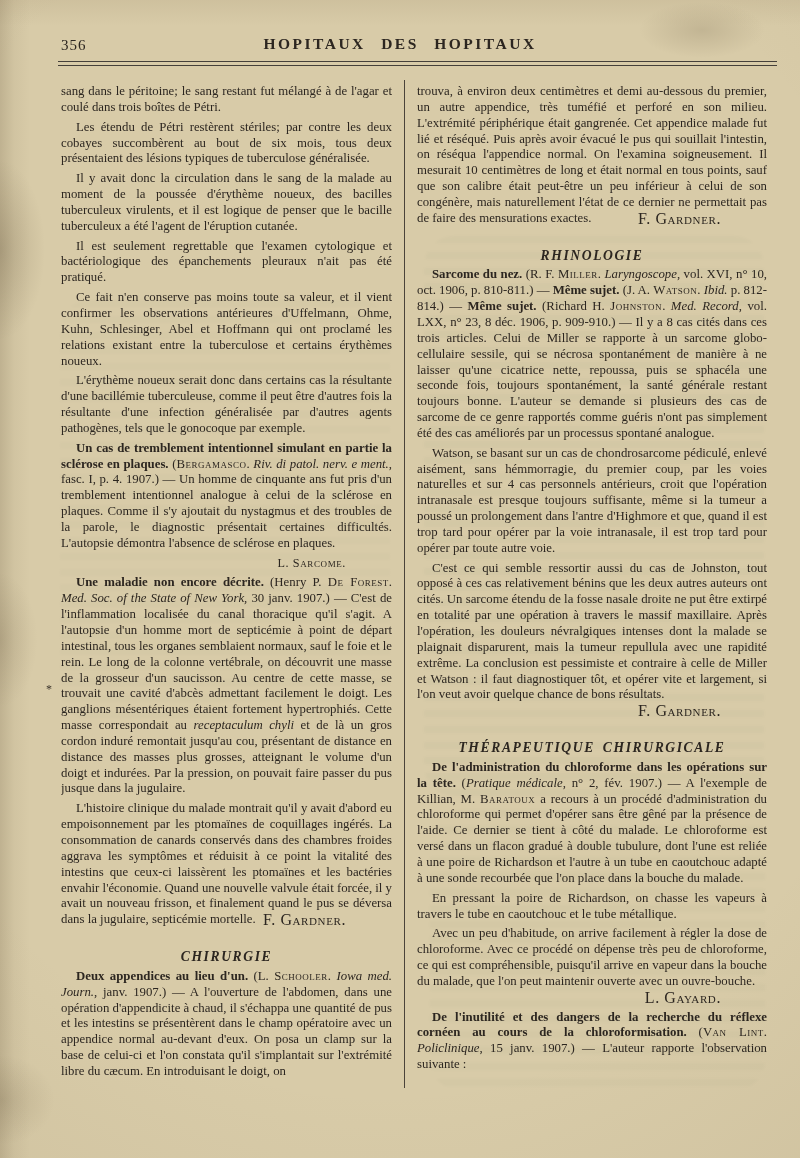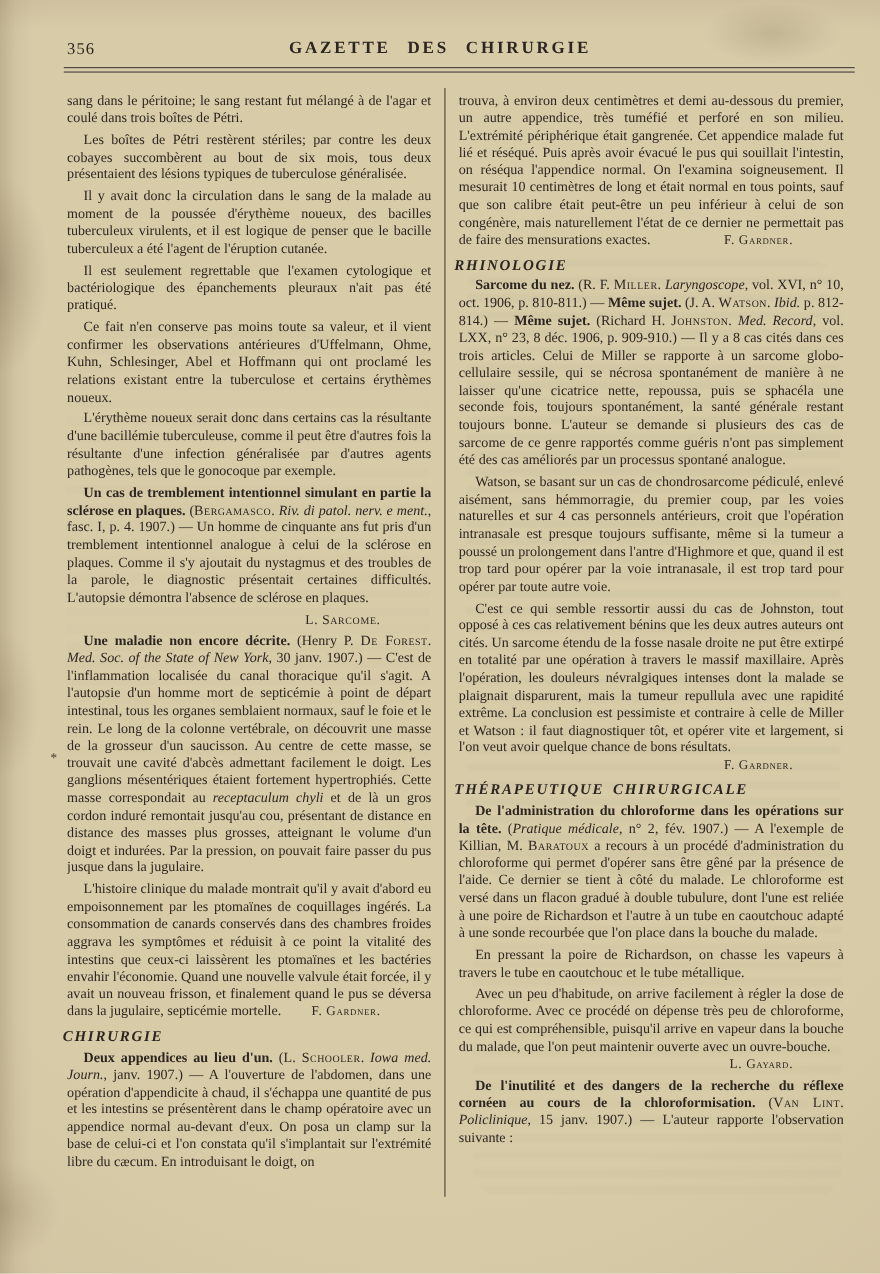--- a/index.html
+++ b/index.html
@@ -69,54 +69,54 @@
   .col-right { width: 358px; }
 
   p.para { margin: 4px; text-indent: 15px; overflow: hidden; }
   p.para.cont { text-indent: 0; }
   .seg-b  { font-weight: bold; }
   .seg-i  { font-style: italic; }
   .seg-sc { font-variant: small-caps; letter-spacing: 0.5px; }
   .sig {
     float: right; margin-right: 46px;
     font-variant: small-caps; letter-spacing: 0.6px;
-    font-size: 12px; text-indent: 0;
+    font-size: 16px; text-indent: 0;
   }
   .byline {
     text-align: right; padding-right: 50px;
     font-variant: small-caps; letter-spacing: 0.6px;
     font-size: 12.2px;
     margin: 1px 0 2px 0;
   }
   .section-heading {
-    font-weight: bold; font-style: italic;
+    text-align: center; font-weight: bold; font-style: italic;
     font-size: 13.6px; letter-spacing: 1.6px; word-spacing: 3px;
-    margin: 6px 0 4px 0;
+    margin: 21px 0 4px 0;
   }
 </style>
 </head>
 <body>
 
 <div class="scan">
   <div class="ghost ghost-a"></div>
   <div class="ghost ghost-b"></div>
   <div class="ghost ghost-c"></div>
 
   <div class="page-header">
     <span class="pagenum">356</span>
-    <h1 class="journal-title">GAZETTE DES CHIRURGIE</h1>
+    <h1 class="journal-title">HOPITAUX DES HOPITAUX</h1>
   </div>
   <div class="double-rule"></div>
   <span class="margin-mark">*</span>
 
   <div class="columns">
 
     <div class="col col-left">
       <p class="para cont"><span class="seg">sang dans le péritoine; le sang restant fut mélangé à de l'agar et coulé dans trois boîtes de Pétri.</span></p>
-      <p class="para"><span class="seg">Les boîtes de Pétri restèrent stériles; par contre les deux cobayes succombèrent au bout de six mois, tous deux présentaient des lésions typiques de tuberculose généralisée.</span></p>
+      <p class="para"><span class="seg">Les étendu de Pétri restèrent stériles; par contre les deux cobayes succombèrent au bout de six mois, tous deux présentaient des lésions typiques de tuberculose généralisée.</span></p>
       <p class="para"><span class="seg">Il y avait donc la circulation dans le sang de la malade au moment de la poussée d'érythème noueux, des bacilles tuberculeux virulents, et il est logique de penser que le bacille tuberculeux a été l'agent de l'éruption cutanée.</span></p>
       <p class="para"><span class="seg">Il est seulement regrettable que l'examen cytologique et bactériologique des épanchements pleuraux n'ait pas été pratiqué.</span></p>
       <p class="para"><span class="seg">Ce fait n'en conserve pas moins toute sa valeur, et il vient confirmer les observations antérieures d'Uffelmann, Ohme, Kuhn, Schlesinger, Abel et Hoffmann qui ont proclamé les relations existant entre la tuberculose et certains érythèmes noueux.</span></p>
       <p class="para"><span class="seg">L'érythème noueux serait donc dans certains cas la résultante d'une bacillémie tuberculeuse, comme il peut être d'autres fois la résultante d'une infection généralisée par d'autres agents pathogènes, tels que le gonocoque par exemple.</span></p>
       <p class="para"><span class="seg seg-b">Un cas de tremblement intentionnel simulant en partie la sclérose en plaques.</span><span class="seg"> (</span><span class="seg seg-sc">Bergamasco</span><span class="seg">. </span><span class="seg seg-i">Riv. di patol. nerv. e ment.</span><span class="seg">, fasc. I, p. 4. 1907.) — Un homme de cinquante ans fut pris d'un tremblement intentionnel analogue à celui de la sclérose en plaques. Comme il s'y ajoutait du nystagmus et des troubles de la parole, le diagnostic présentait certaines difficultés. L'autopsie démontra l'absence de sclérose en plaques.</span></p>
       <div class="byline">L. Sarcome.</div>
       <p class="para"><span class="seg seg-b">Une maladie non encore décrite.</span><span class="seg"> (Henry P. </span><span class="seg seg-sc">De Forest</span><span class="seg">. </span><span class="seg seg-i">Med. Soc. of the State of New York,</span><span class="seg"> 30 janv. 1907.) — C'est de l'inflammation localisée du canal thoracique qu'il s'agit. A l'autopsie d'un homme mort de septicémie à point de départ intestinal, tous les organes semblaient normaux, sauf le foie et le rein. Le long de la colonne vertébrale, on découvrit une masse de la grosseur d'un saucisson. Au centre de cette masse, se trouvait une cavité d'abcès admettant facilement le doigt. Les ganglions mésentériques étaient fortement hypertrophiés. Cette masse correspondait au </span><span class="seg seg-i">receptaculum chyli</span><span class="seg"> et de là un gros cordon induré remontait jusqu'au cou, présentant de distance en distance des masses plus grosses, atteignant le volume d'un doigt et indurées. Par la pression, on pouvait faire passer du pus jusque dans la jugulaire.</span></p>
       <p class="para"><span class="seg">L'histoire clinique du malade montrait qu'il y avait d'abord eu empoisonnement par les ptomaïnes de coquillages ingérés. La consommation de canards conservés dans des chambres froides aggrava les symptômes et réduisit à ce point la vitalité des intestins que ceux-ci laissèrent les ptomaïnes et les bactéries envahir l'économie. Quand une nouvelle valvule était forcée, il y avait un nouveau frisson, et finalement quand le pus se déversa dans la jugulaire, septicémie mortelle.</span><span class="sig">F. Gardner.</span></p>
       <div class="section-heading">CHIRURGIE</div>
       <p class="para"><span class="seg seg-b">Deux appendices au lieu d'un.</span><span class="seg"> (L. </span><span class="seg seg-sc">Schooler</span><span class="seg">. </span><span class="seg seg-i">Iowa med. Journ.</span><span class="seg">, janv. 1907.) — A l'ouverture de l'abdomen, dans une opération d'appendicite à chaud, il s'échappa une quantité de pus et les intestins se présentèrent dans le champ opératoire avec un appendice normal au-devant d'eux. On posa un clamp sur la base de celui-ci et l'on constata qu'il s'implantait sur l'extrémité libre du cæcum. En introduisant le doigt, on</span></p>

